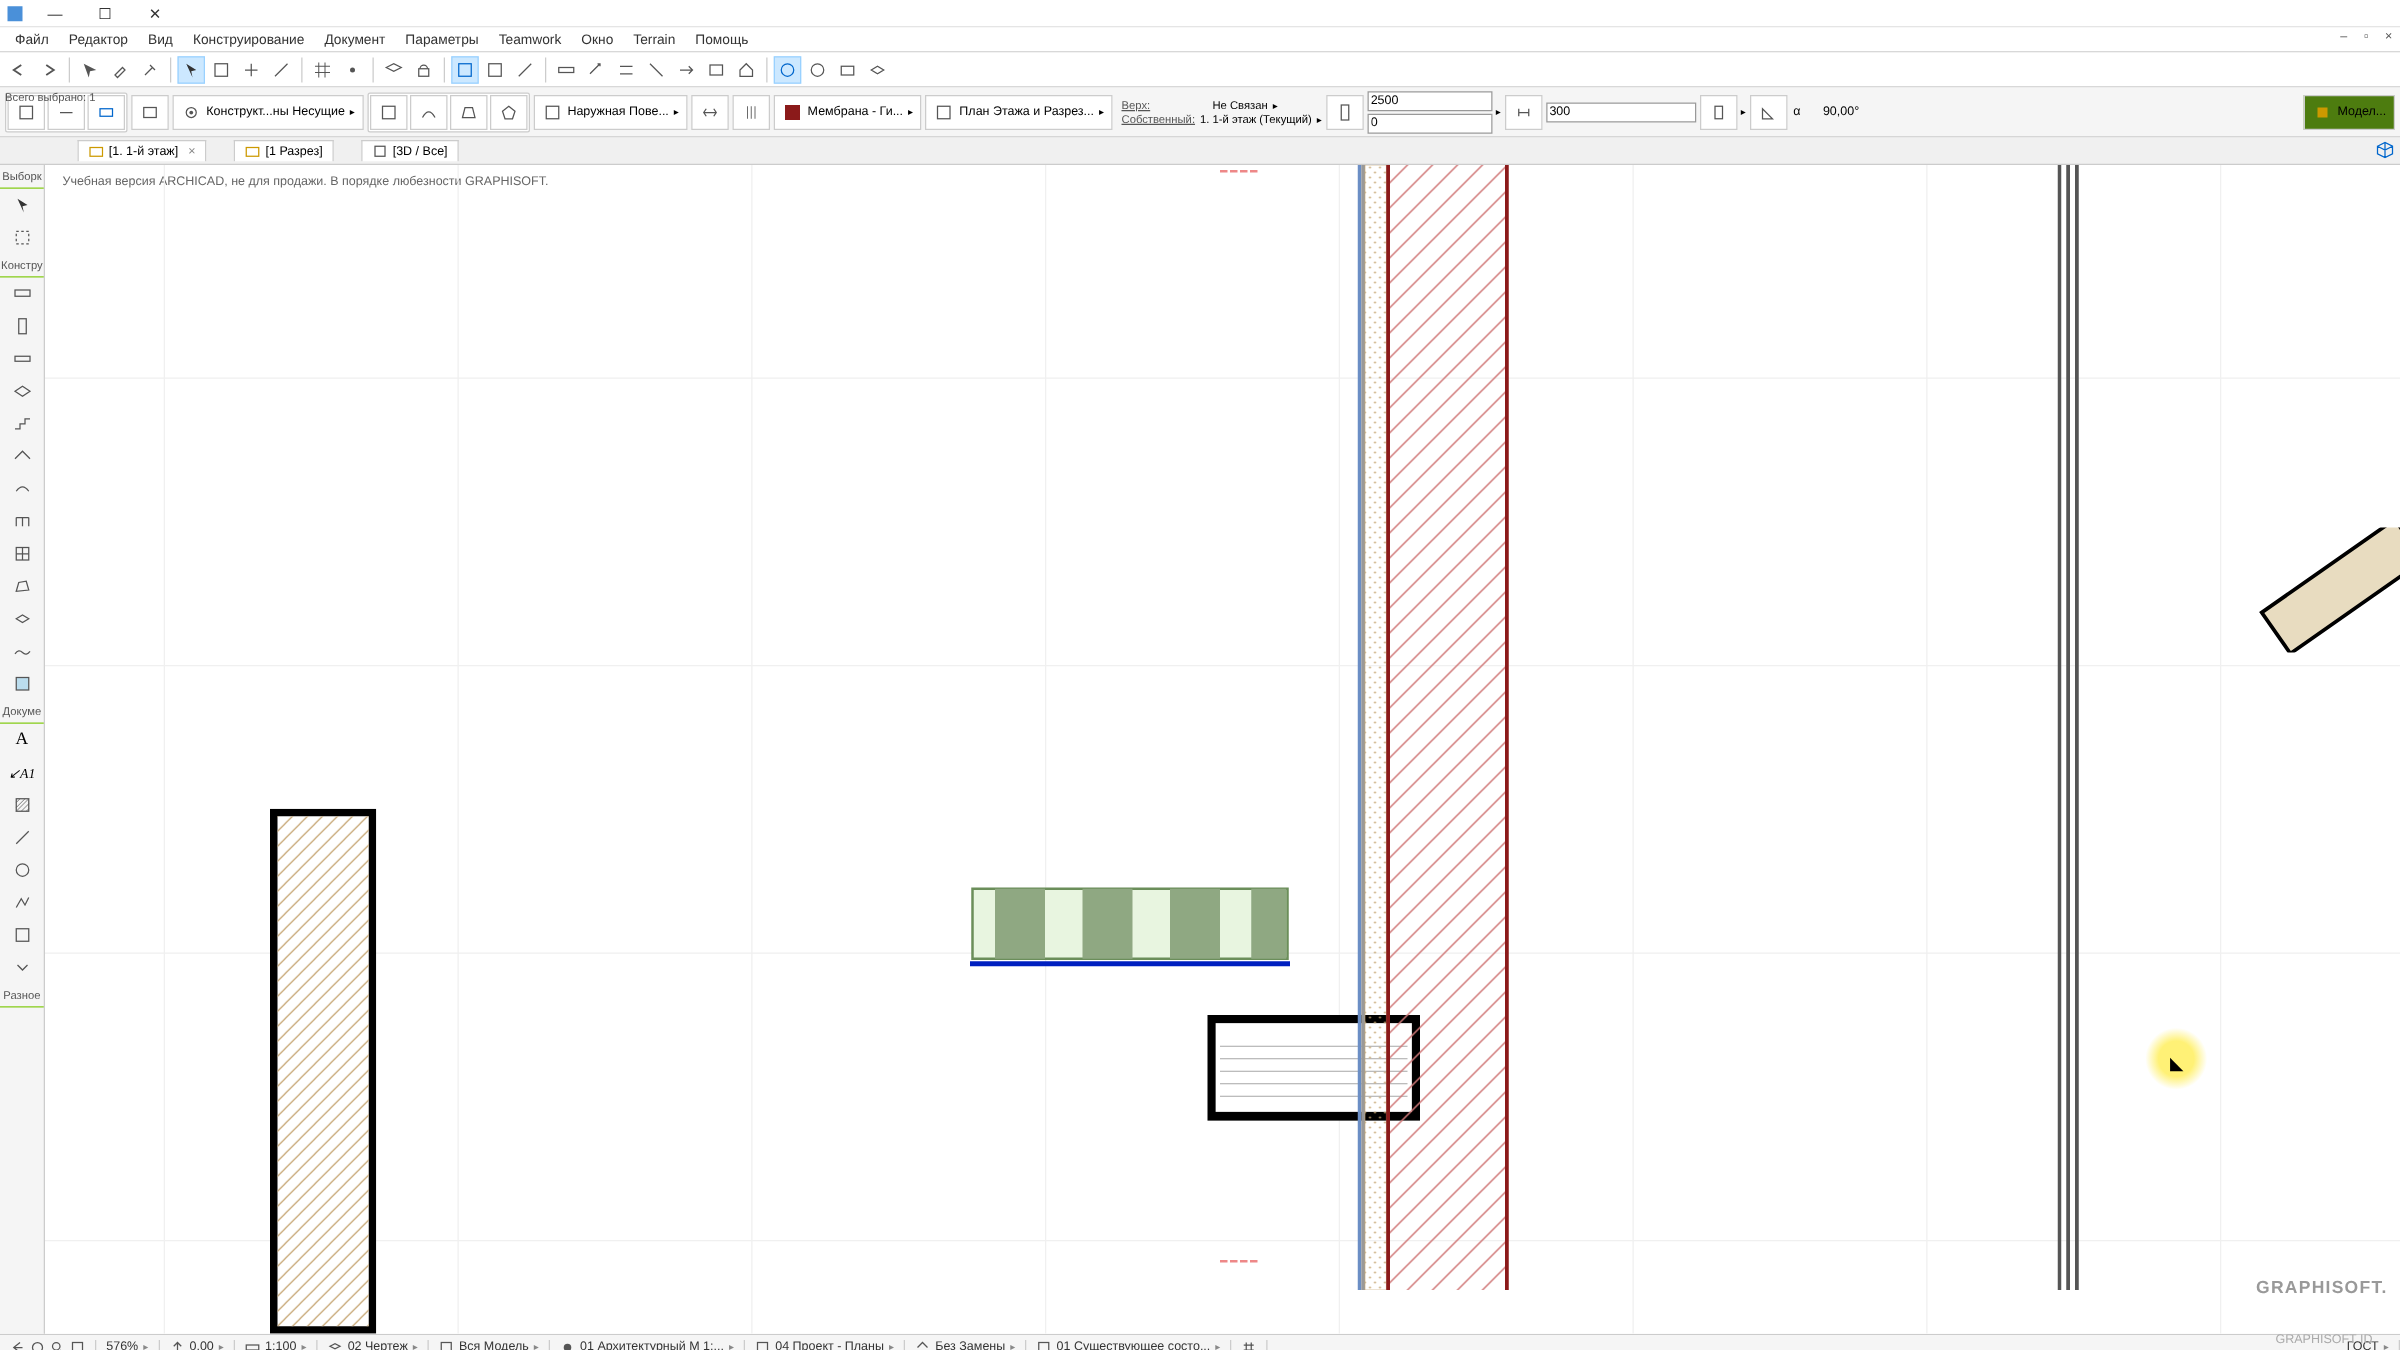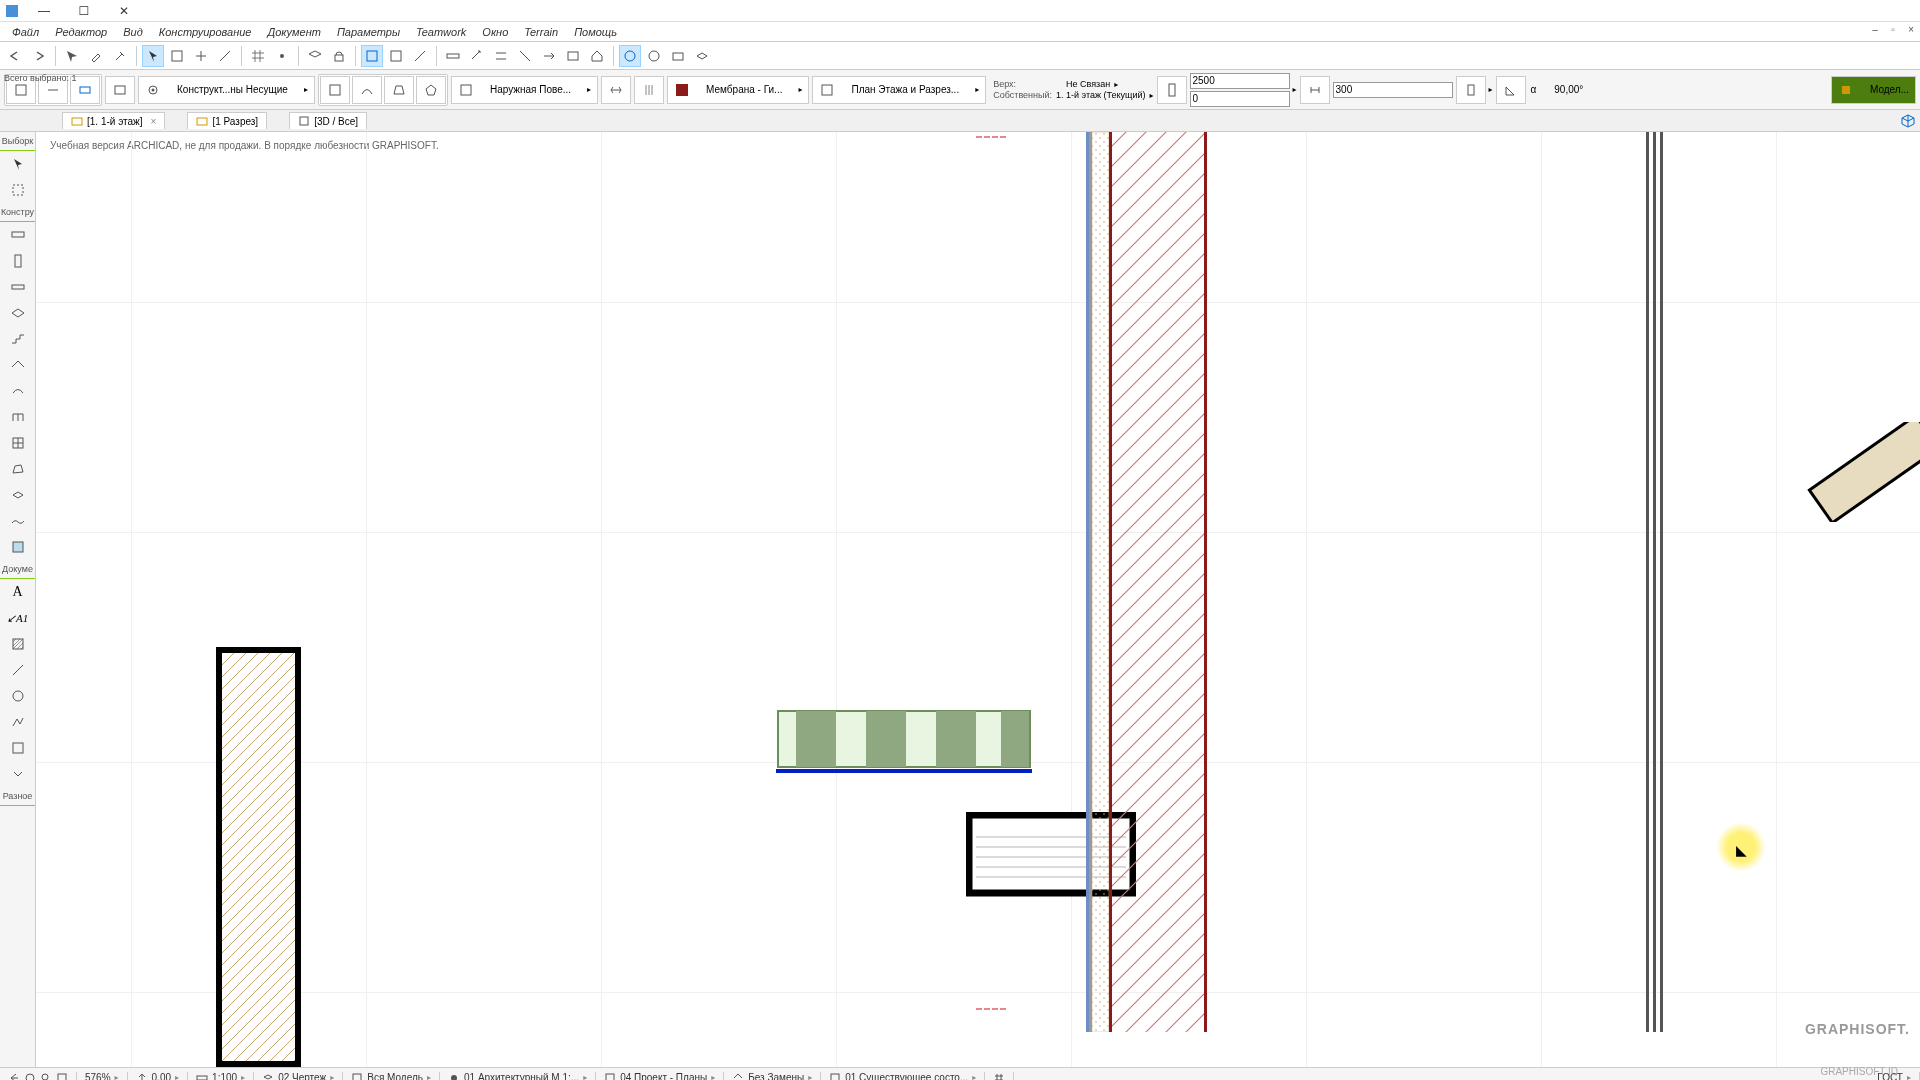--- a/index.html
+++ b/index.html
@@ -4,36 +4,36 @@
 <style>
 * { margin: 0; padding: 0; box-sizing: border-box; font-family: Tahoma, Arial, sans-serif; }
 body { background: #fff; overflow: hidden; width: 1920px; height: 1080px; font-size: 11px; }
 
 .titlebar { height: 22px; background: #fff; display: flex; align-items: center; border-bottom: 1px solid #ddd; }
 .titlebar .app-icon { width: 16px; height: 16px; margin: 0 4px; }
 .titlebar .title { flex: 1; font-size: 11px; color: #333; }
 .titlebar .win-controls { display: flex; }
 .titlebar .win-btn { width: 40px; height: 22px; text-align: center; line-height: 22px; font-size: 12px; color: #333; }
 
-.menubar { height: 20px; background: #fff; display: flex; align-items: center; padding-left: 4px; border-bottom: 1px solid #ccc; font-style: italic; }
+.menubar { height: 20px; background: #fff; display: flex; align-items: center; padding-left: 4px; border-bottom: 1px solid #ccc; }
 .menubar .menu-item { padding: 2px 8px; font-size: 11px; color: #333; }
 .menubar .doc-controls { margin-left: auto; display: flex; }
 .menubar .doc-btn { width: 18px; height: 16px; font-size: 10px; text-align: center; color: #555; }
 
 .toolbar1 { height: 28px; background: #fff; border-bottom: 1px solid #ccc; display: flex; align-items: center; padding: 0 4px; gap: 2px; }
 .tb-btn { width: 22px; height: 22px; border: 1px solid transparent; display: flex; align-items: center; justify-content: center; }
 .tb-btn.active { background: #cce8ff; border-color: #99d1ff; }
 .tb-sep { width: 1px; height: 20px; background: #ccc; margin: 0 3px; }
 
 .toolbar2 { height: 40px; background: #f5f5f5; border-bottom: 1px solid #ccc; display: flex; align-items: center; padding: 0 4px; gap: 3px; }
 .tb2-group { display: flex; align-items: center; gap: 2px; border: 1px solid #ccc; background: #fff; padding: 1px; border-radius: 2px; }
-.tb2-btn { height: 28px; padding: 0 6px; display: flex; align-items: center; font-size: 10px; background: #fff; border: 1px solid #ccc; gap: 16px; }
+.tb2-btn { height: 28px; padding: 0 6px; display: flex; align-items: center; font-size: 10px; background: #fff; border: 1px solid #ccc; gap: 4px; }
 .tb2-btn.ico { width: 30px; justify-content: center; }
 .tb2-field { display: flex; flex-direction: column; gap: 1px; }
-.tb2-field label { font-size: 9px; color: #555; text-align: right; }
+.tb2-field label { font-size: 9px; color: #555; text-align: right; text-decoration: underline; }
 .tb2-input { width: 100px; height: 16px; border: 1px solid #999; font-size: 10px; padding: 0 2px; }
 
 .sel-label { position: absolute; left: 4px; top: 73px; font-size: 9px; color: #555; }
 
 .tabs-row { height: 22px; background: #f0f0f0; border-bottom: 1px solid #ccc; display: flex; align-items: center; padding-left: 42px; gap: 2px; }
 .tab-item { padding: 2px 8px; background: #fff; border: 1px solid #ccc; border-bottom: none; font-size: 10px; display: flex; align-items: center; gap: 4px; margin-left: 20px; }
 .tab-item.active { background: #fff; }
 .tab-close { font-size: 10px; margin-left: 4px; color: #888; }
 .tabs-right { margin-left: auto; padding-right: 4px; }
 

